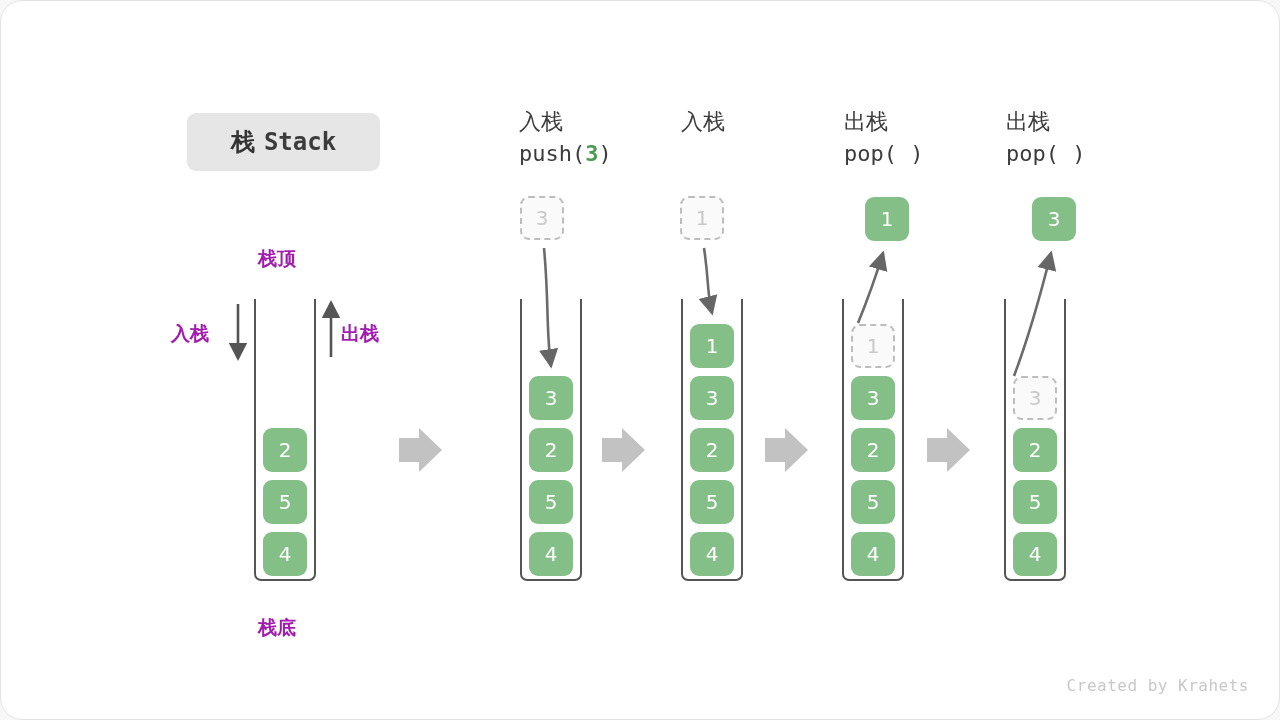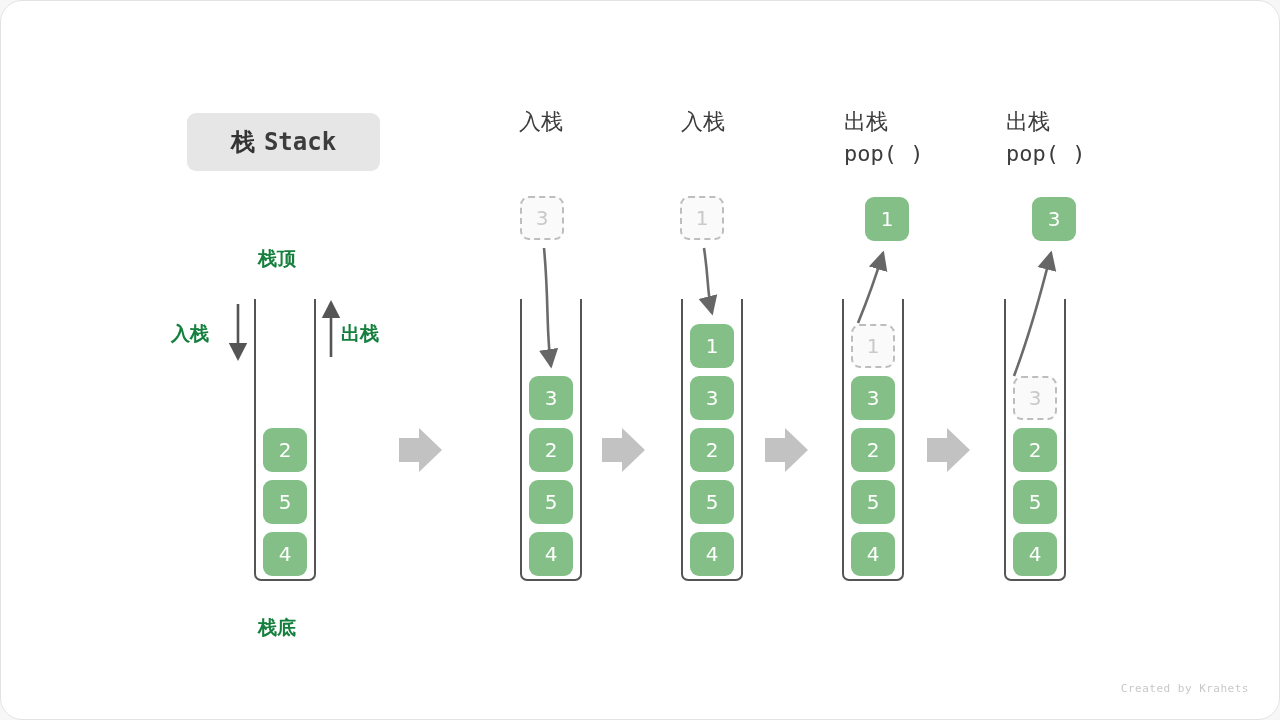--- a/index.html
+++ b/index.html
@@ -45,21 +45,21 @@
     margin-left: 9px;
     font-weight: bold;
   }
 
   
   .cjk-label {
     position: absolute;
     font-family: "Liberation Sans", sans-serif;
     font-weight: bold;
     font-size: 19px;
-    color: #15803d;
+    color: #a21caf;
     white-space: nowrap;
   }
 
   
   .col-header {
     position: absolute;
     top: 106px;
     width: 170px;
     text-align: left;
   }
@@ -158,21 +158,21 @@
     height: 720px;
     pointer-events: none;
   }
 
   
   #credit {
     position: absolute;
     right: 30px;
     bottom: 24px;
     font-family: "DejaVu Sans Mono", monospace;
-    font-size: 11px;
+    font-size: 16px;
     color: #c8c8c8;
     letter-spacing: 0.5px;
   }
 </style>
 </head>
 <body>
 
 <div id="page">
 
   <div id="title-badge">
@@ -189,20 +189,21 @@
     <div class="wall"></div>
     <div class="cells">
         <div class="cell">4</div>
         <div class="cell">5</div>
         <div class="cell">2</div>
       </div>
   </div>
 
   <div class="col-header" id="header-0" style="left:518px;">
     <div class="line1">入栈</div>
+    <div class="line2"><span>push(</span><span class="arg">3</span><span>)</span></div>
   </div>
   <div class="col-header" id="header-1" style="left:680px;">
     <div class="line1">入栈</div>
   </div>
   <div class="col-header" id="header-2" style="left:843px;">
     <div class="line1">出栈</div>
     <div class="line2"><span>pop(</span><span class="arg"> </span><span>)</span></div>
   </div>
   <div class="col-header" id="header-3" style="left:1005px;">
     <div class="line1">出栈</div>

